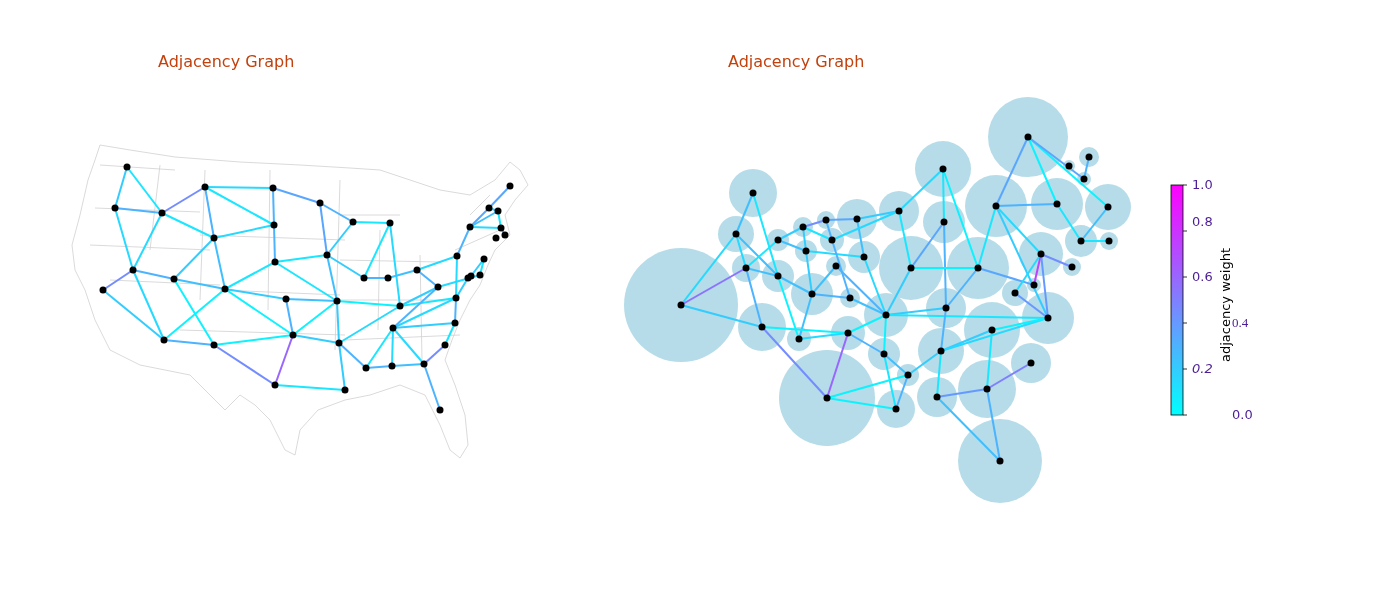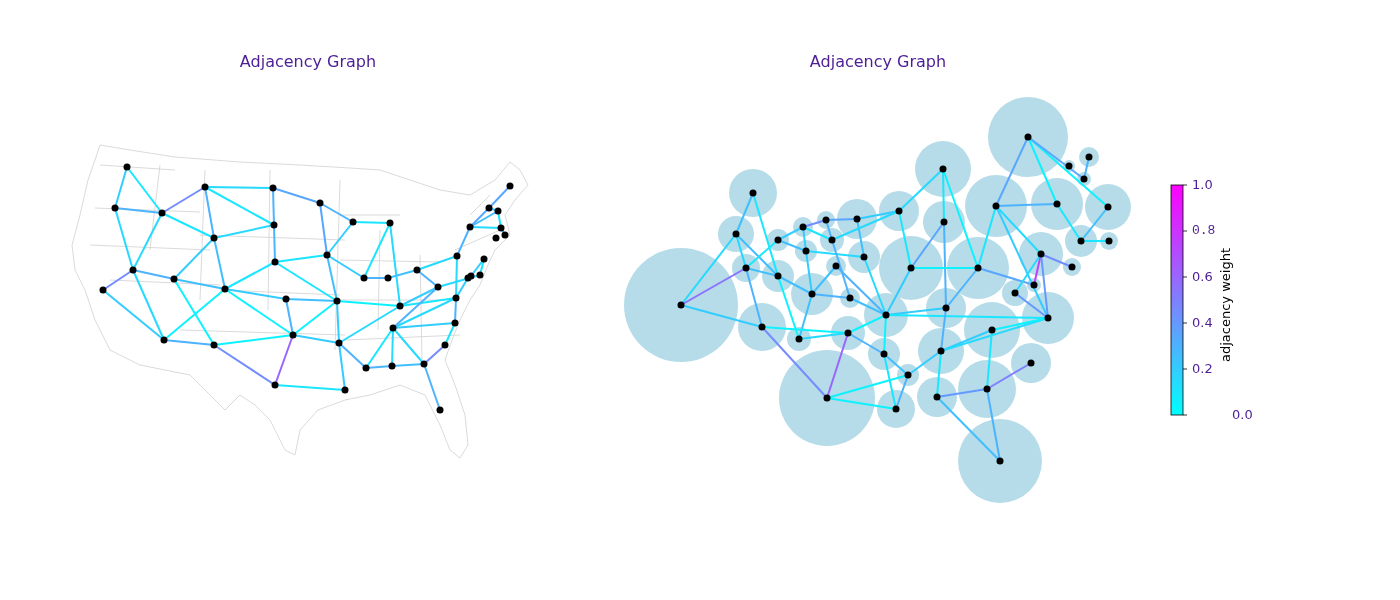--- a/index.html
+++ b/index.html
@@ -1,17 +1,17 @@
 <!DOCTYPE html>
 <html><head>
 <meta charset="utf-8">
 <style>
   html, body { margin:0; padding:0; background:#ffffff; }
   body { width:1400px; height:600px; position:relative; overflow:hidden; font-family:"DejaVu Sans", sans-serif; }
-  .title { position:absolute; font-size:16px; color:#4c1d95; text-align:center; width:300px; }
+  .title { position:absolute; font-size:16px; color:#c2410c; width:300px; }
   #t1 { left:158px; top:52px; }
   #t2 { left:728px; top:52px; }
   svg { position:absolute; left:0; top:0; }
   .cb-label { position:absolute; font-size:13px; color:#4c1d95; }
   .cb-title { position:absolute; font-size:13px; color:#000; transform:rotate(-90deg); transform-origin:left top; white-space:nowrap; }
 </style>
 </head>
 <body>
 
 <div class="title" id="t1">Adjacency Graph</div>
@@ -357,19 +357,19 @@
         <line x1="1183" y1="323" x2="1187" y2="323"></line>
         <line x1="1183" y1="277" x2="1187" y2="277"></line>
         <line x1="1183" y1="231" x2="1187" y2="231"></line>
         <line x1="1183" y1="185" x2="1187" y2="185"></line>
       </g>
   </g>
 </svg>
 
 <div id="cb-labels">
     <div class="cb-label" style="left: 1192px; top: 407px; margin-left: 40px;">0.0</div>
-    <div class="cb-label" style="left: 1192px; top: 361px;">0.2</div>
-    <div class="cb-label" style="left: 1192px; top: 315px;">0.4</div>
+    <div class="cb-label" style="left: 1192px; top: 361px; font-style: italic;">0.2</div>
+    <div class="cb-label" style="left: 1232px; top: 315px; font-family: Liberation Serif, serif;">0.4</div>
     <div class="cb-label" style="left: 1192px; top: 269px;">0.6</div>
-    <div class="cb-label" style="left: 1192px; top: 223px; font-family: Liberation Mono, monospace;">0.8</div>
+    <div class="cb-label" style="left: 1192px; top: 214px;">0.8</div>
     <div class="cb-label" style="left: 1192px; top: 177px;">1.0</div>
   </div>
 <div class="cb-title" style="left:1218px; top:362px;">adjacency weight</div>
 
 </body></html>

